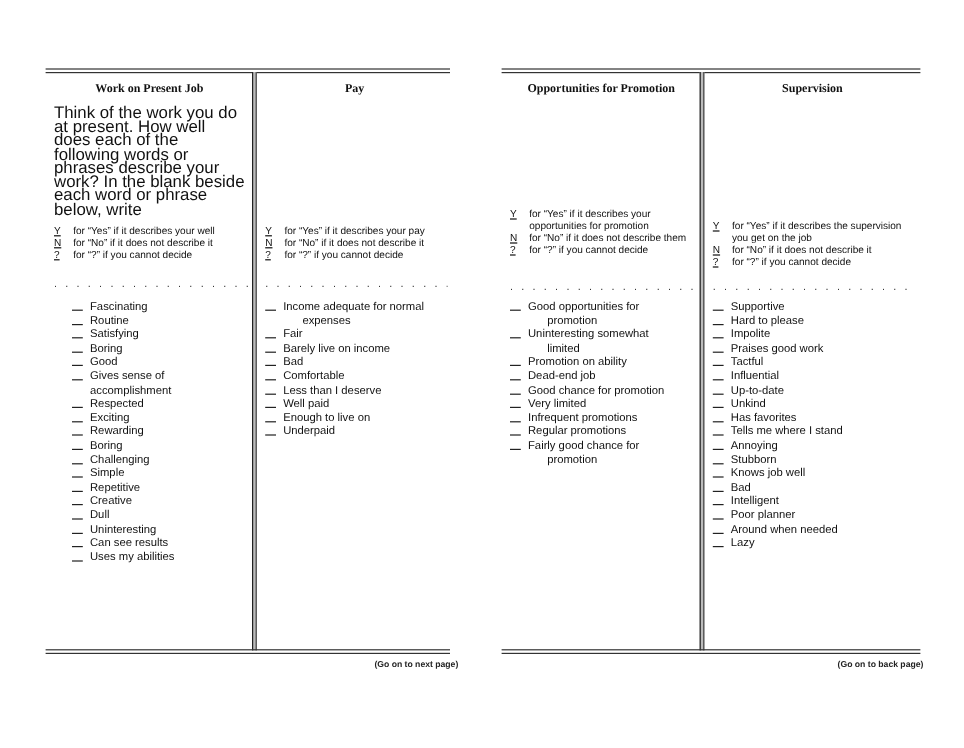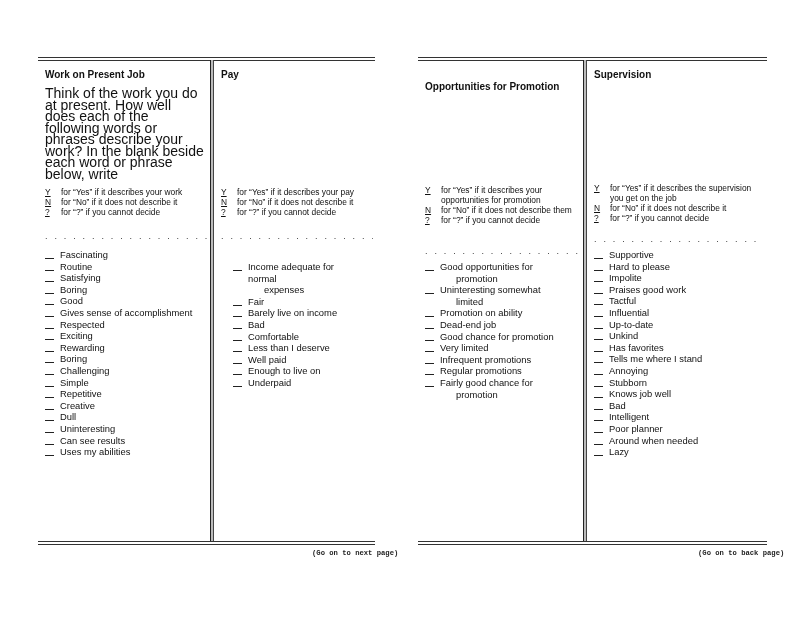--- a/index.html
+++ b/index.html
@@ -8,56 +8,56 @@
     .page { position:absolute; top:57px; height:488px; }
     .page.left { left:38px; width:337px; }
     .page.right { left:418px; width:349px; }
     .rule { position:absolute; left:0; right:0; height:4px;
             border-top:1.5px solid #333; border-bottom:1.5px solid #333; box-sizing:border-box; }
     .rule.top { top:0; }
     .rule.bottom { bottom:0; }
     .vdiv { position:absolute; top:3px; bottom:3px; width:4px;
             border-left:1.5px solid #222; border-right:1.5px solid #444; box-sizing:border-box; background:#bbb; }
     .col { position:absolute; top:0; bottom:0; box-sizing:border-box; padding:0 7px; }
-    .col h2 { font-size:10px; font-weight:bold; text-align:left; margin:12px 0 0 0; line-height:12px; }
+    .col h2 { font-size:10px; font-weight:bold; text-align:center; margin:12px 0 0 0; line-height:12px;font-family:Liberation Serif, serif; }
     .instr { font-size:14px; line-height:11.5px; margin-top:7px; }
     .legend { font-size:8.4px; line-height:10px; }
     .legend .row { display:flex; }
     .legend .key { width:16px; flex:none; text-decoration:underline; }
     .dots { font-size:9px; letter-spacing:2.2px; color:#333; white-space:nowrap; overflow:hidden; line-height:8px; }
     ul.items { list-style:none; margin:9px 0 0 0; padding:0; font-size:9.4px; line-height:11.6px; }
     ul.items li { display:flex; }
     ul.items .blank { width:9px; border-bottom:1px solid #222; height:9px; margin-right:6px; flex:none; }
     ul.items .cont { padding-left:31px; }
-    .footer { position:absolute; font-family:Liberation Mono, monospace; font-size:7.2px; font-weight:bold; color:#222; }
+    .footer { position:absolute; font-family:Liberation Sans, sans-serif; font-size:7.2px; font-weight:bold; color:#222; }
   </style>
 </head>
 <body>
 
 <div class="page left">
   <div class="rule top"></div>
   <div class="col" id="col-0" style="left:0;width:173px;">
       <h2>Work on Present Job</h2>
       <div class="instr">Think of the work you do at present. How well does each of the following words or phrases describe your work? In the blank beside each word or phrase below, write</div>
       <div class="legend" style="position:absolute;top:130px;left:7px;right:7px;">
         <div class="row">
       <span class="key">Y</span>
-      <span>for “Yes” if it describes your work</span>
+      <span>for “Yes” if it describes your well</span>
         </div>
         <div class="row">
       <span class="key">N</span>
       <span>for “No” if it does not describe it</span>
         </div>
         <div class="row">
       <span class="key">?</span>
       <span>for “?” if you cannot decide</span>
         </div>
       </div>
       <div class="dots" style="position:absolute;top:175px;left:7px;right:4px;">. . . . . . . . . . . . . . . . . . . . . . . . . .</div>
-      <ul class="items" style="position:absolute;top:192px;left:7px;right:4px;margin:0;">
+      <ul class="items" style="position:absolute;top:192px;left:22px;right:4px;margin:0;">
         <li>
           <span class="blank"></span>
           <span>Fascinating</span>
         </li>
         <li>
           <span class="blank"></span>
           <span>Routine</span>
         </li>
         <li>
           <span class="blank"></span>
@@ -136,21 +136,21 @@
         <div class="row">
       <span class="key">N</span>
       <span>for “No” if it does not describe it</span>
         </div>
         <div class="row">
       <span class="key">?</span>
       <span>for “?” if you cannot decide</span>
         </div>
       </div>
       <div class="dots" style="position:absolute;top:175px;left:7px;right:4px;">. . . . . . . . . . . . . . . . . . . . . . . . . .</div>
-      <ul class="items" style="position:absolute;top:192px;left:7px;right:4px;margin:12px;">
+      <ul class="items" style="position:absolute;top:192px;left:7px;right:4px;margin:0;">
         <li>
           <span class="blank"></span>
           <span>Income adequate for normal</span>
         </li>
         <li class="cont">
           <span>expenses</span>
         </li>
         <li>
           <span class="blank"></span>
           <span>Fair</span>
@@ -184,21 +184,21 @@
           <span>Underpaid</span>
         </li>
       </ul>
     </div>
   <div class="rule bottom"></div>
 </div>
 <div class="footer" style="left:312px;top:549px;">(Go on to next page)</div>
 
 <div class="page right">
   <div class="rule top"></div>
-  <div class="col" id="col-2" style="left:0;width:166px;margin-top:12px;">
+  <div class="col" id="col-2" style="left:0;width:166px;">
       <h2>Opportunities for Promotion</h2>
       <div class="legend" style="position:absolute;top:116px;left:7px;right:7px;">
         <div class="row">
       <span class="key">Y</span>
       <span>for “Yes” if it describes your opportunities for promotion</span>
         </div>
         <div class="row">
       <span class="key">N</span>
       <span>for “No” if it does not describe them</span>
         </div>

